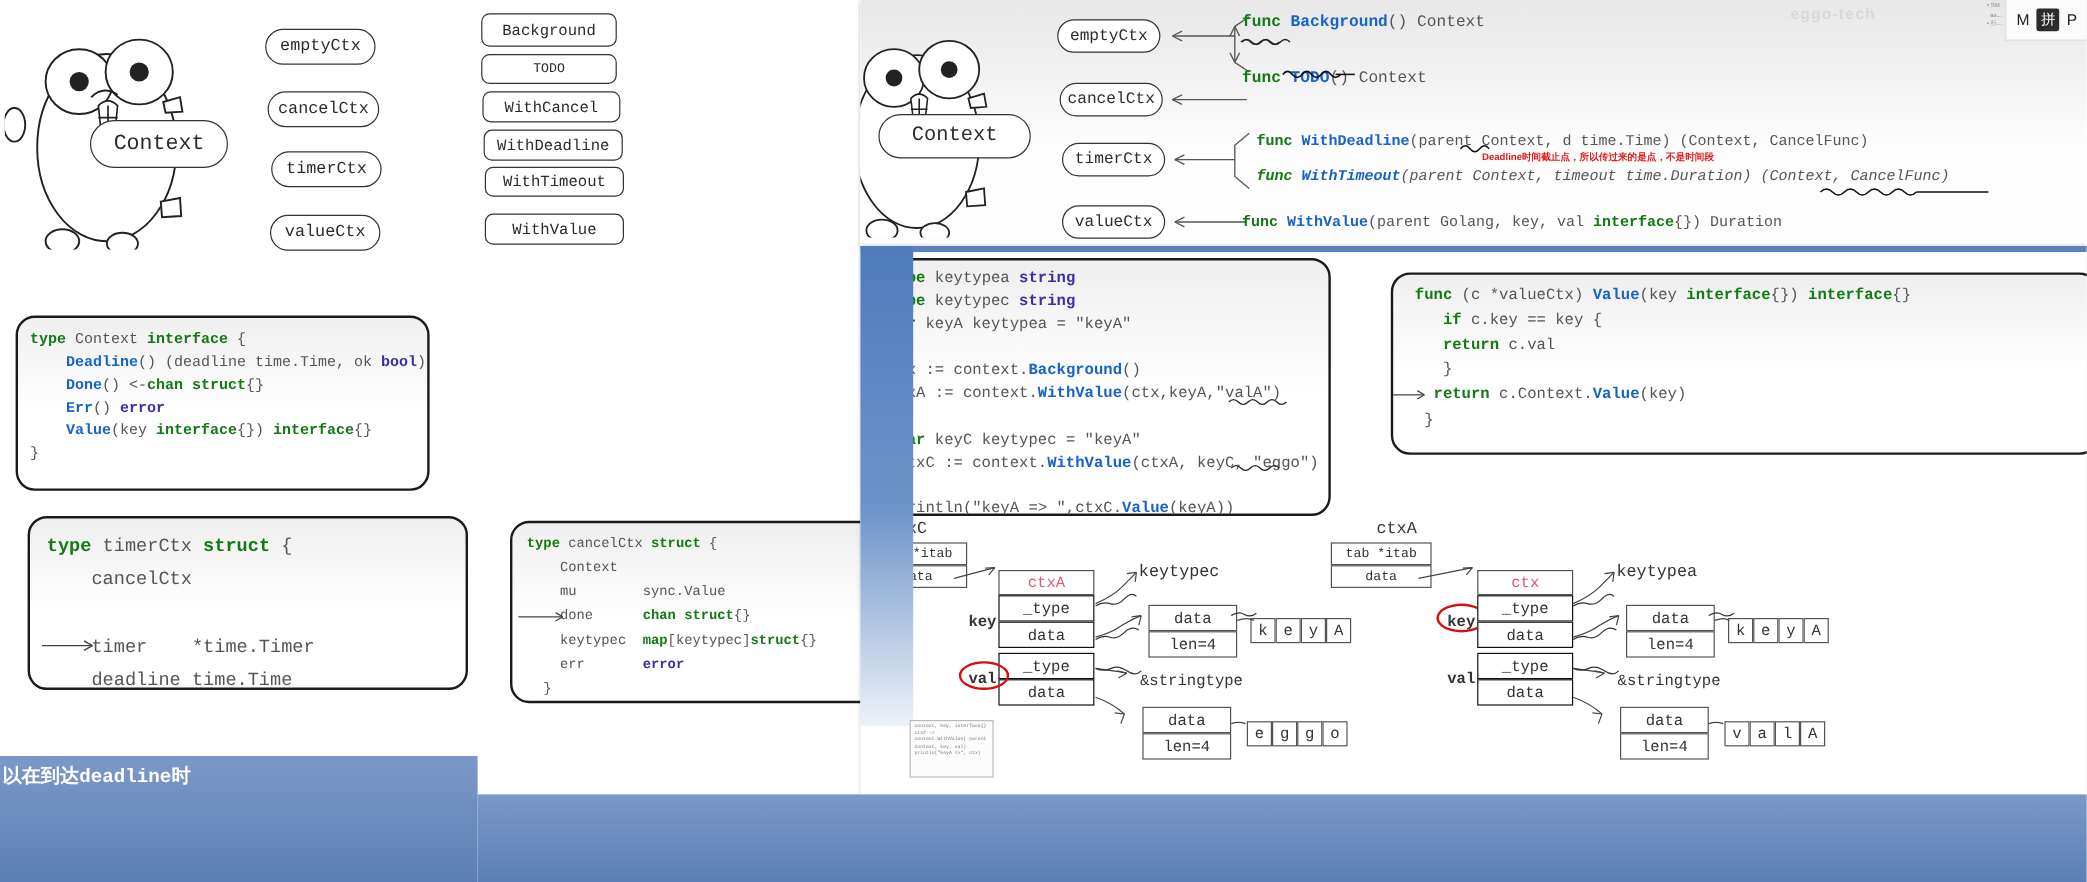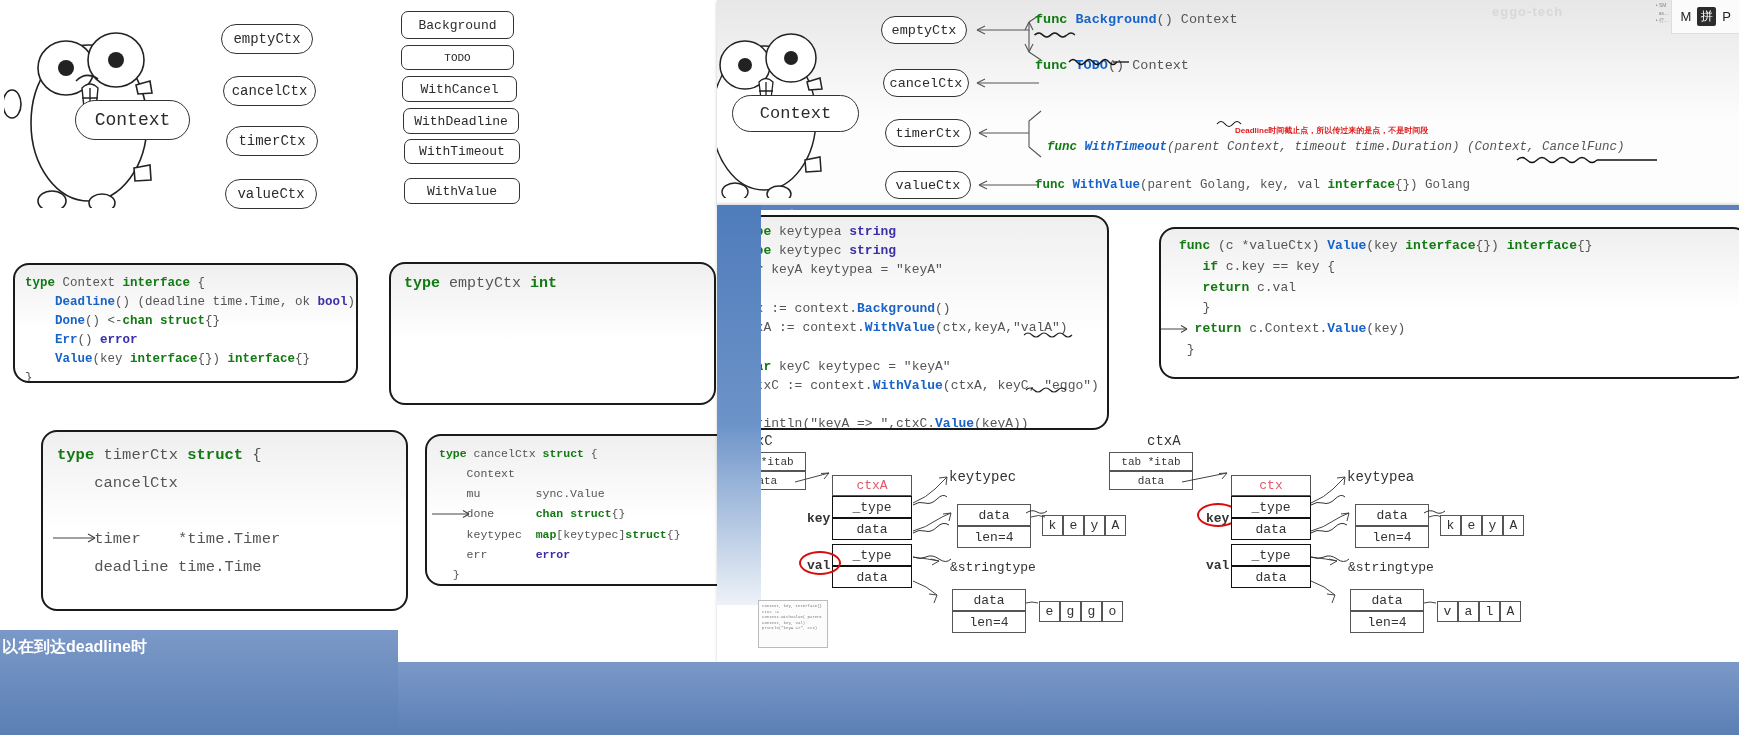--- a/index.html
+++ b/index.html
@@ -71,21 +71,21 @@
     background: linear-gradient(180deg,#7b99c8,#5b7fb4);
   }
   .leftbottom {
     position:absolute; left:0; top:630px; width:398px; height:105px;
     background: linear-gradient(180deg,#7b99c8,#5b7fb4);
   }
 
   
   .whitetext {
     position:absolute; color:#ffffff; font-weight:bold;
-    font-family:Liberation Sans, sans-serif;
+    font-family:Liberation Mono, monospace;
   }
   .redtext {
     position:absolute; color:#e01b1b; font-weight:bold;
     font-family:"Liberation Sans", sans-serif; font-size:8px;
     white-space:nowrap;
   }
   .ghost { position:absolute; color:#d8d8d8; font-weight:bold; letter-spacing:1px;}
 
   
   .mbox {
@@ -167,34 +167,31 @@
   <div class="pill" style="left:226px; top:126px; width:92px; height:30px; font-size:14px;">timerCtx</div>
   <div class="pill" style="left:225px; top:179px; width:92px; height:30px; font-size:14px;">valueCtx</div>
 
   <div class="pill" style="left:401px; top:11px; width:113px; height:28px; font-size:13px; border-radius:7px;">Background</div>
   <div class="pill" style="left:401px; top:45px; width:113px; height:25px; font-size:11px; border-radius:7px;">TODO</div>
   <div class="pill" style="left:402px; top:76px; width:115px; height:26px; font-size:13px; border-radius:7px;">WithCancel</div>
   <div class="pill" style="left:403px; top:108px; width:116px; height:26px; font-size:13px; border-radius:7px;">WithDeadline</div>
   <div class="pill" style="left:404px; top:139px; width:116px; height:25px; font-size:13px; border-radius:7px;">WithTimeout</div>
   <div class="pill" style="left:404px; top:178px; width:116px; height:26px; font-size:13px; border-radius:7px;">WithValue</div>
 
-  <div class="card" style="left:13px; top:263px; width:345px; height:120px;">
+  <div class="card" style="left:13px; top:263px; width:345px; height:146px;">
     <div class="code" id="code-context-interface" style="font-size:12.5px; padding:9px 10px;"><span class="kw">type</span><span class="pl"> Context </span><span class="kw">interface</span><span class="pl"> {</span>
 <span class="pl">    </span><span class="fn">Deadline</span><span class="pl">() (deadline time.Time, ok </span><span class="ty">bool</span><span class="pl">)</span>
 <span class="pl">    </span><span class="fn">Done</span><span class="pl">() &lt;-</span><span class="kw">chan</span><span class="pl"> </span><span class="kw">struct</span><span class="pl">{}</span>
 <span class="pl">    </span><span class="fn">Err</span><span class="pl">() </span><span class="ty">error</span>
 <span class="pl">    </span><span class="fn">Value</span><span class="pl">(key </span><span class="kw">interface</span><span class="pl">{}) </span><span class="kw">interface</span><span class="pl">{}</span>
 <span class="pl">}</span></div>
   </div>
 
-  <div class="card" style="left:389px; top:262px; width:327px; height:143px;">
-    <div class="code" id="code-empty-ctx" style="font-size:15px; padding:9px 13px;"><span class="kw">type</span><span class="pl"> emptyCtx </span><span class="kw">int</span></div>
-  </div>
-
-  <div class="card" style="left:41px; top:430px; width:367px; height:181px;">
+
+  <div class="card" style="left:23px; top:430px; width:367px; height:145px;">
     <div class="code" id="code-timer-ctx" style="font-size:15.5px; padding:10px 14px; line-height:1.8;"><span class="kw">type</span><span class="pl"> timerCtx </span><span class="kw">struct</span><span class="pl"> {</span>
 <span class="pl">    cancelCtx</span>
 <span class="pl"></span>
 <span class="pl">    timer    *time.Timer</span>
 <span class="pl">    deadline time.Time</span>
 <span class="pl"></span>
 </div>
     <svg class="ov" width="367" height="181">
       <line x1="10" y1="106" x2="52" y2="106" stroke="#444" stroke-width="1.2"></line>
       <path d="M52 106 l-7 -4 M52 106 l-7 4" stroke="#444" stroke-width="1.2" fill="none"></path>
@@ -270,22 +267,23 @@
         <path d="M262 185 l60 0"></path>
         <path d="M262 185 l8 -4 M262 185 l8 4"></path>
       </g>
 
       <path d="M1070 35 q4 -4 8 0 t8 0 t8 0 t8 0" stroke="#333" stroke-width="1" fill="none" transform="translate(-753,0)"></path>
       <path d="M318 35 q4 -4 8 0 t8 0 t8 0 t8 0 t8 0" stroke="#222" stroke-width="1.2" fill="none"></path>
     </svg>
 
     <div class="mono" id="sig-0" style="position:absolute; left:318px; top:12px; font-size:13.5px; white-space:pre;"><span class="kw">func </span><span class="fn">Background</span><span class="pl">() Context</span></div>
     <div class="mono" id="sig-1" style="position:absolute; left:318px; top:58px; font-size:13.5px; white-space:pre;"><span class="kw">func </span><span class="fn">TODO</span><span class="pl">() Context</span></div>
+    <div class="mono" id="sig-3" style="position:absolute; left:330px; top:111px; font-size:12.5px; white-space:pre;"><span class="kw">func </span><span class="fn">WithDeadline</span><span class="pl">(parent Context, d time.Time) (Context, CancelFunc)</span></div>
     <div class="mono" id="sig-4" style="position:absolute; left:330px; top:140px; font-size:12.5px; white-space:pre;font-style:italic;"><span class="kw">func </span><span class="fn">WithTimeout</span><span class="pl">(parent Context, timeout time.Duration) (Context, CancelFunc)</span></div>
-    <div class="mono" id="sig-5" style="position:absolute; left:318px; top:178px; font-size:12.5px; white-space:pre;"><span class="kw">func </span><span class="fn">WithValue</span><span class="pl">(parent Golang, key, val </span><span class="kw">interface</span><span class="pl">{}) Golang</span></div>
+    <div class="mono" id="sig-5" style="position:absolute; left:318px; top:178px; font-size:12.5px; white-space:pre;"><span class="kw">func </span><span class="fn">WithValue</span><span class="pl">(parent Golang, key, val </span><span class="kw">interface</span><span class="pl">{}) Duration</span></div>
 
     <svg class="ov" width="1022" height="205">
       <path d="M352 62 q4 -5 8 0 t8 0 t8 0 t8 0 t8 0 t8 0" stroke="#111" stroke-width="1.3" fill="none"></path>
       <line x1="396" y1="62" x2="412" y2="62" stroke="#111" stroke-width="1.3"></line>
       <path d="M1460 95 h60" stroke="#111" stroke-width="1.2"></path>
       <path d="M1040 124 q4 -5 8 0 t8 0 t8 0" stroke="#111" stroke-width="1.2" fill="none" transform="translate(-540,0)"></path>
       <path d="M800 160 q5 -5 10 0 t10 0 t10 0 t10 0 t10 0 t10 0 t10 0 t10 0" stroke="#111" stroke-width="1.3" fill="none"></path>
       <line x1="880" y1="160" x2="940" y2="160" stroke="#111" stroke-width="1.3"></line>
     </svg>
 

